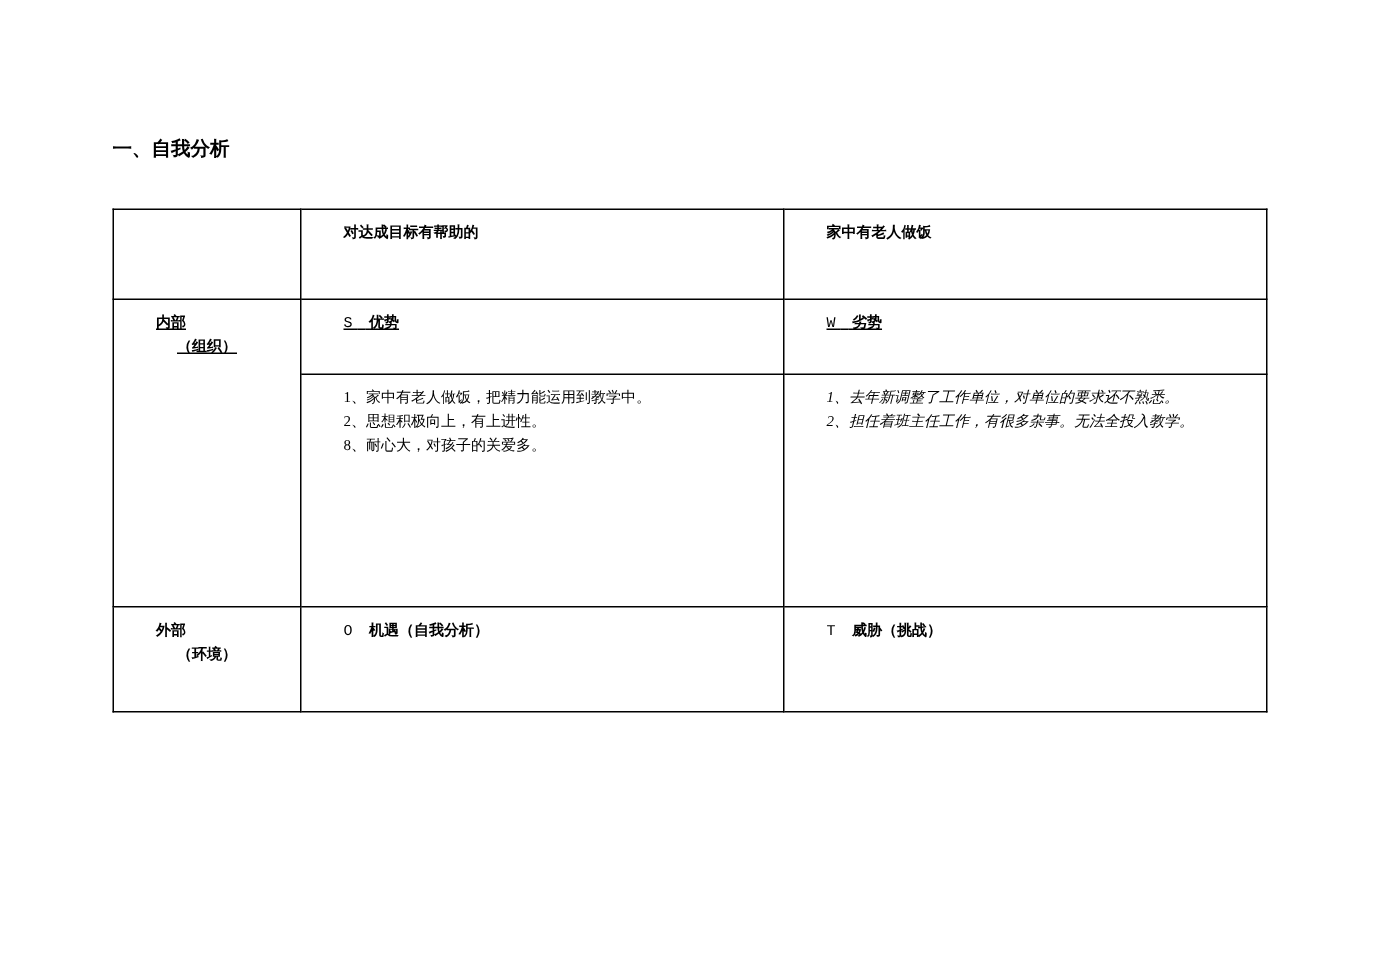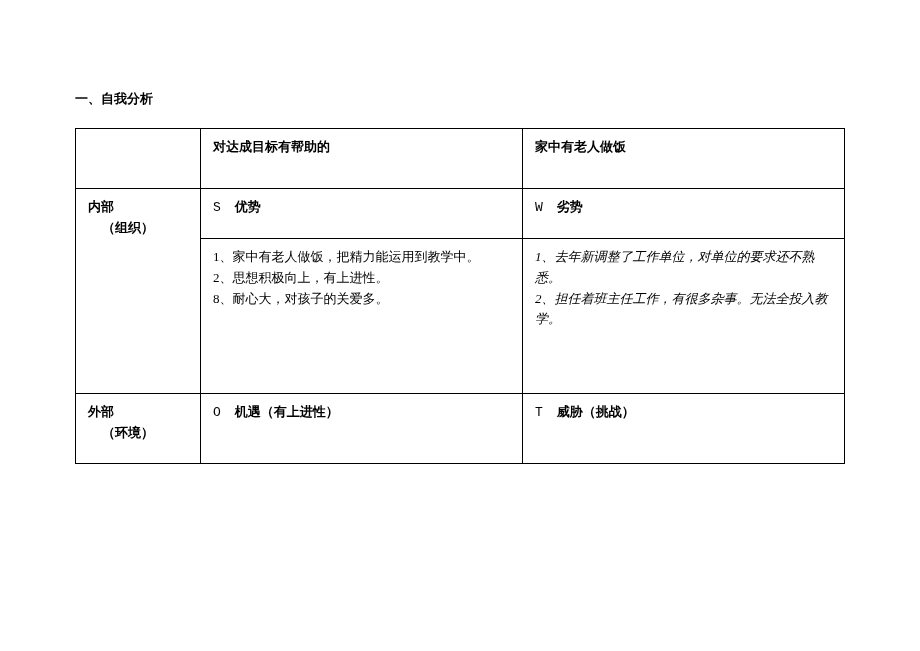--- a/index.html
+++ b/index.html
@@ -11,46 +11,47 @@
       background: #fff;
       font-family: "SimSun", "宋体", serif;
       font-size: 13px;
       color: #000;
       padding: 90px 75px 40px 75px;
       width: 920px;
       height: 651px;
     }
     .title {
       font-weight: bold;
-      margin-bottom: 20px;
+      margin-bottom: 31px;
       font-size: 13px;
     }
     table {
       border-collapse: collapse;
       width: 100%;
       table-layout: fixed;
     }
     td {
       border: 1.5px solid #000;
       vertical-align: top;
-      padding: 8px 12px;
-      font-size: 13px;
+      padding: 8px 28px;
+      font-size: 10px;
       line-height: 1.6;
     }
     .col-label {
       width: 125px;
     }
     .col-content {
       width: auto;
     }
     .header-row td {
       height: 60px;
     }
     .label-row td {
       height: 50px;
+      text-decoration: underline;
     }
     .content-row td {
       height: 155px;
     }
     .external-row td {
       height: 70px;
     }
     .bold-label {
       font-weight: bold;
     }
@@ -101,21 +102,21 @@
   </tr>
 
   <tr class="external-row">
     <td class="col-label">
       <div class="bold-label">外部</div>
       <div class="bold-label sub-label">（环境）</div>
     </td>
     <td>
       <span class="swot-code">O</span>
       <span>&nbsp;&nbsp;</span>
-      <span class="bold-label">机遇（有上进性）</span>
+      <span class="bold-label">机遇（自我分析）</span>
     </td>
     <td>
       <span class="swot-code">T</span>
       <span>&nbsp;&nbsp;</span>
       <span class="bold-label">威胁（挑战）</span>
     </td>
   </tr>
 </tbody>
   </table>
 

